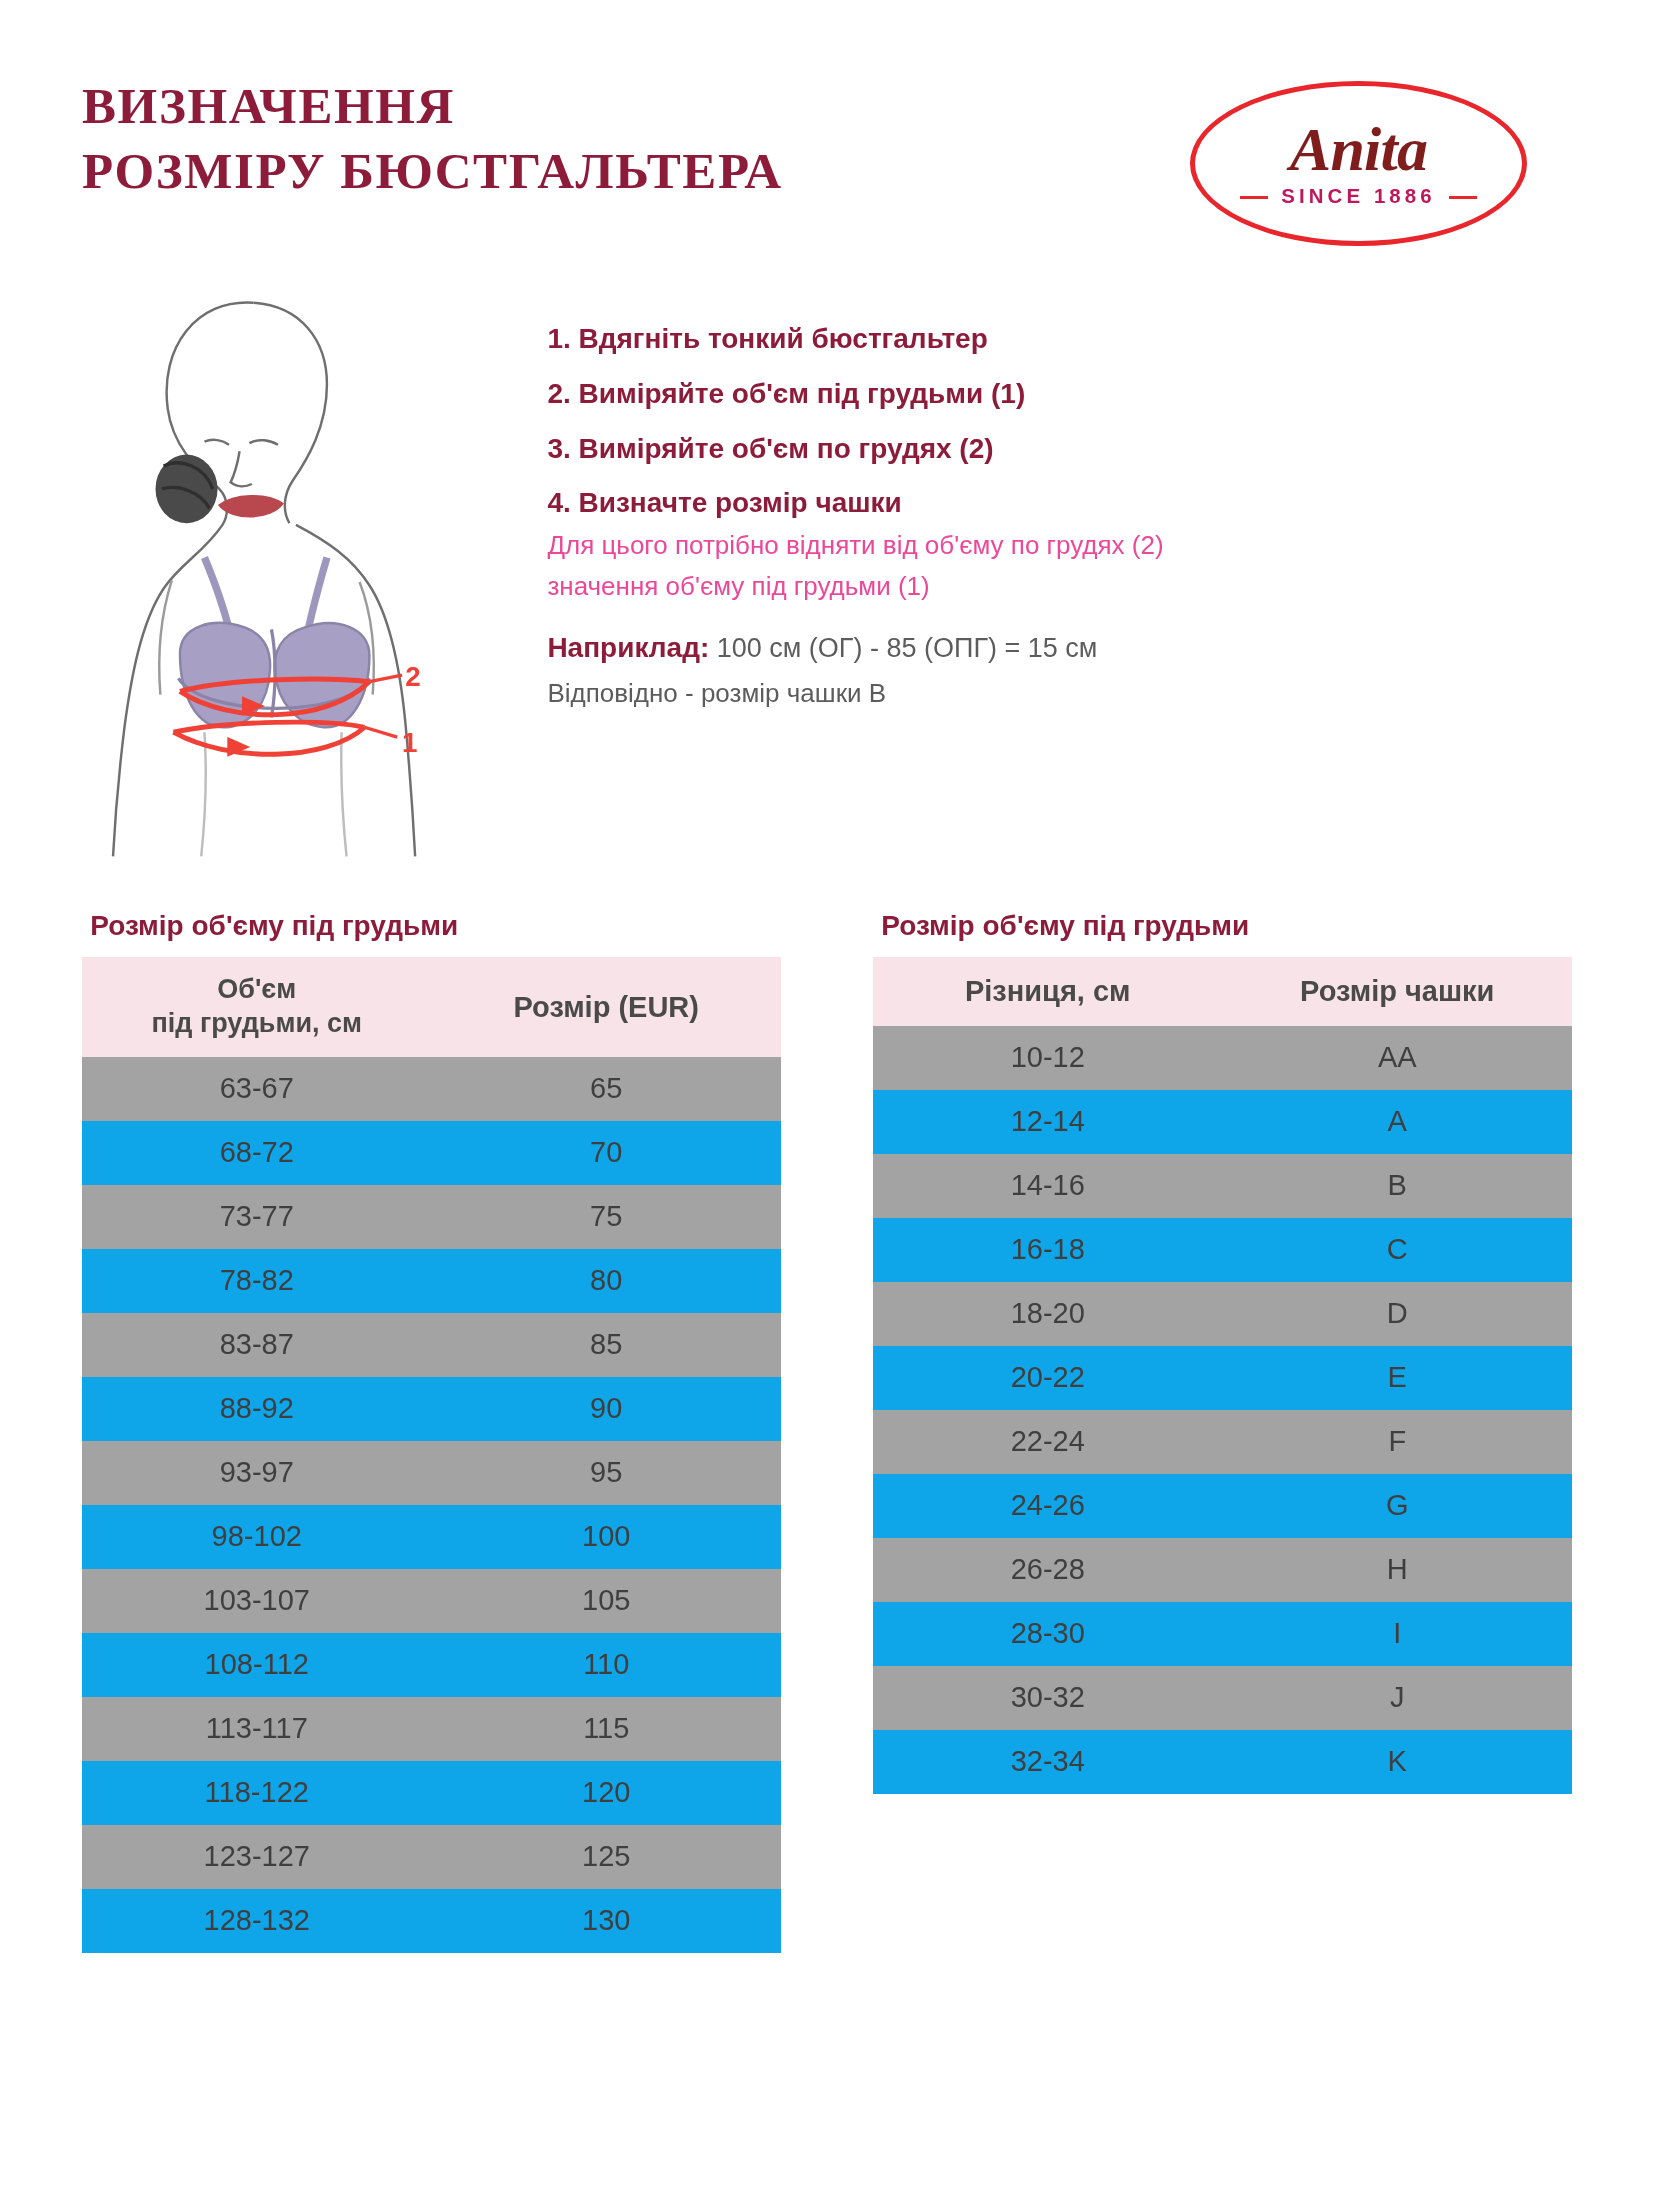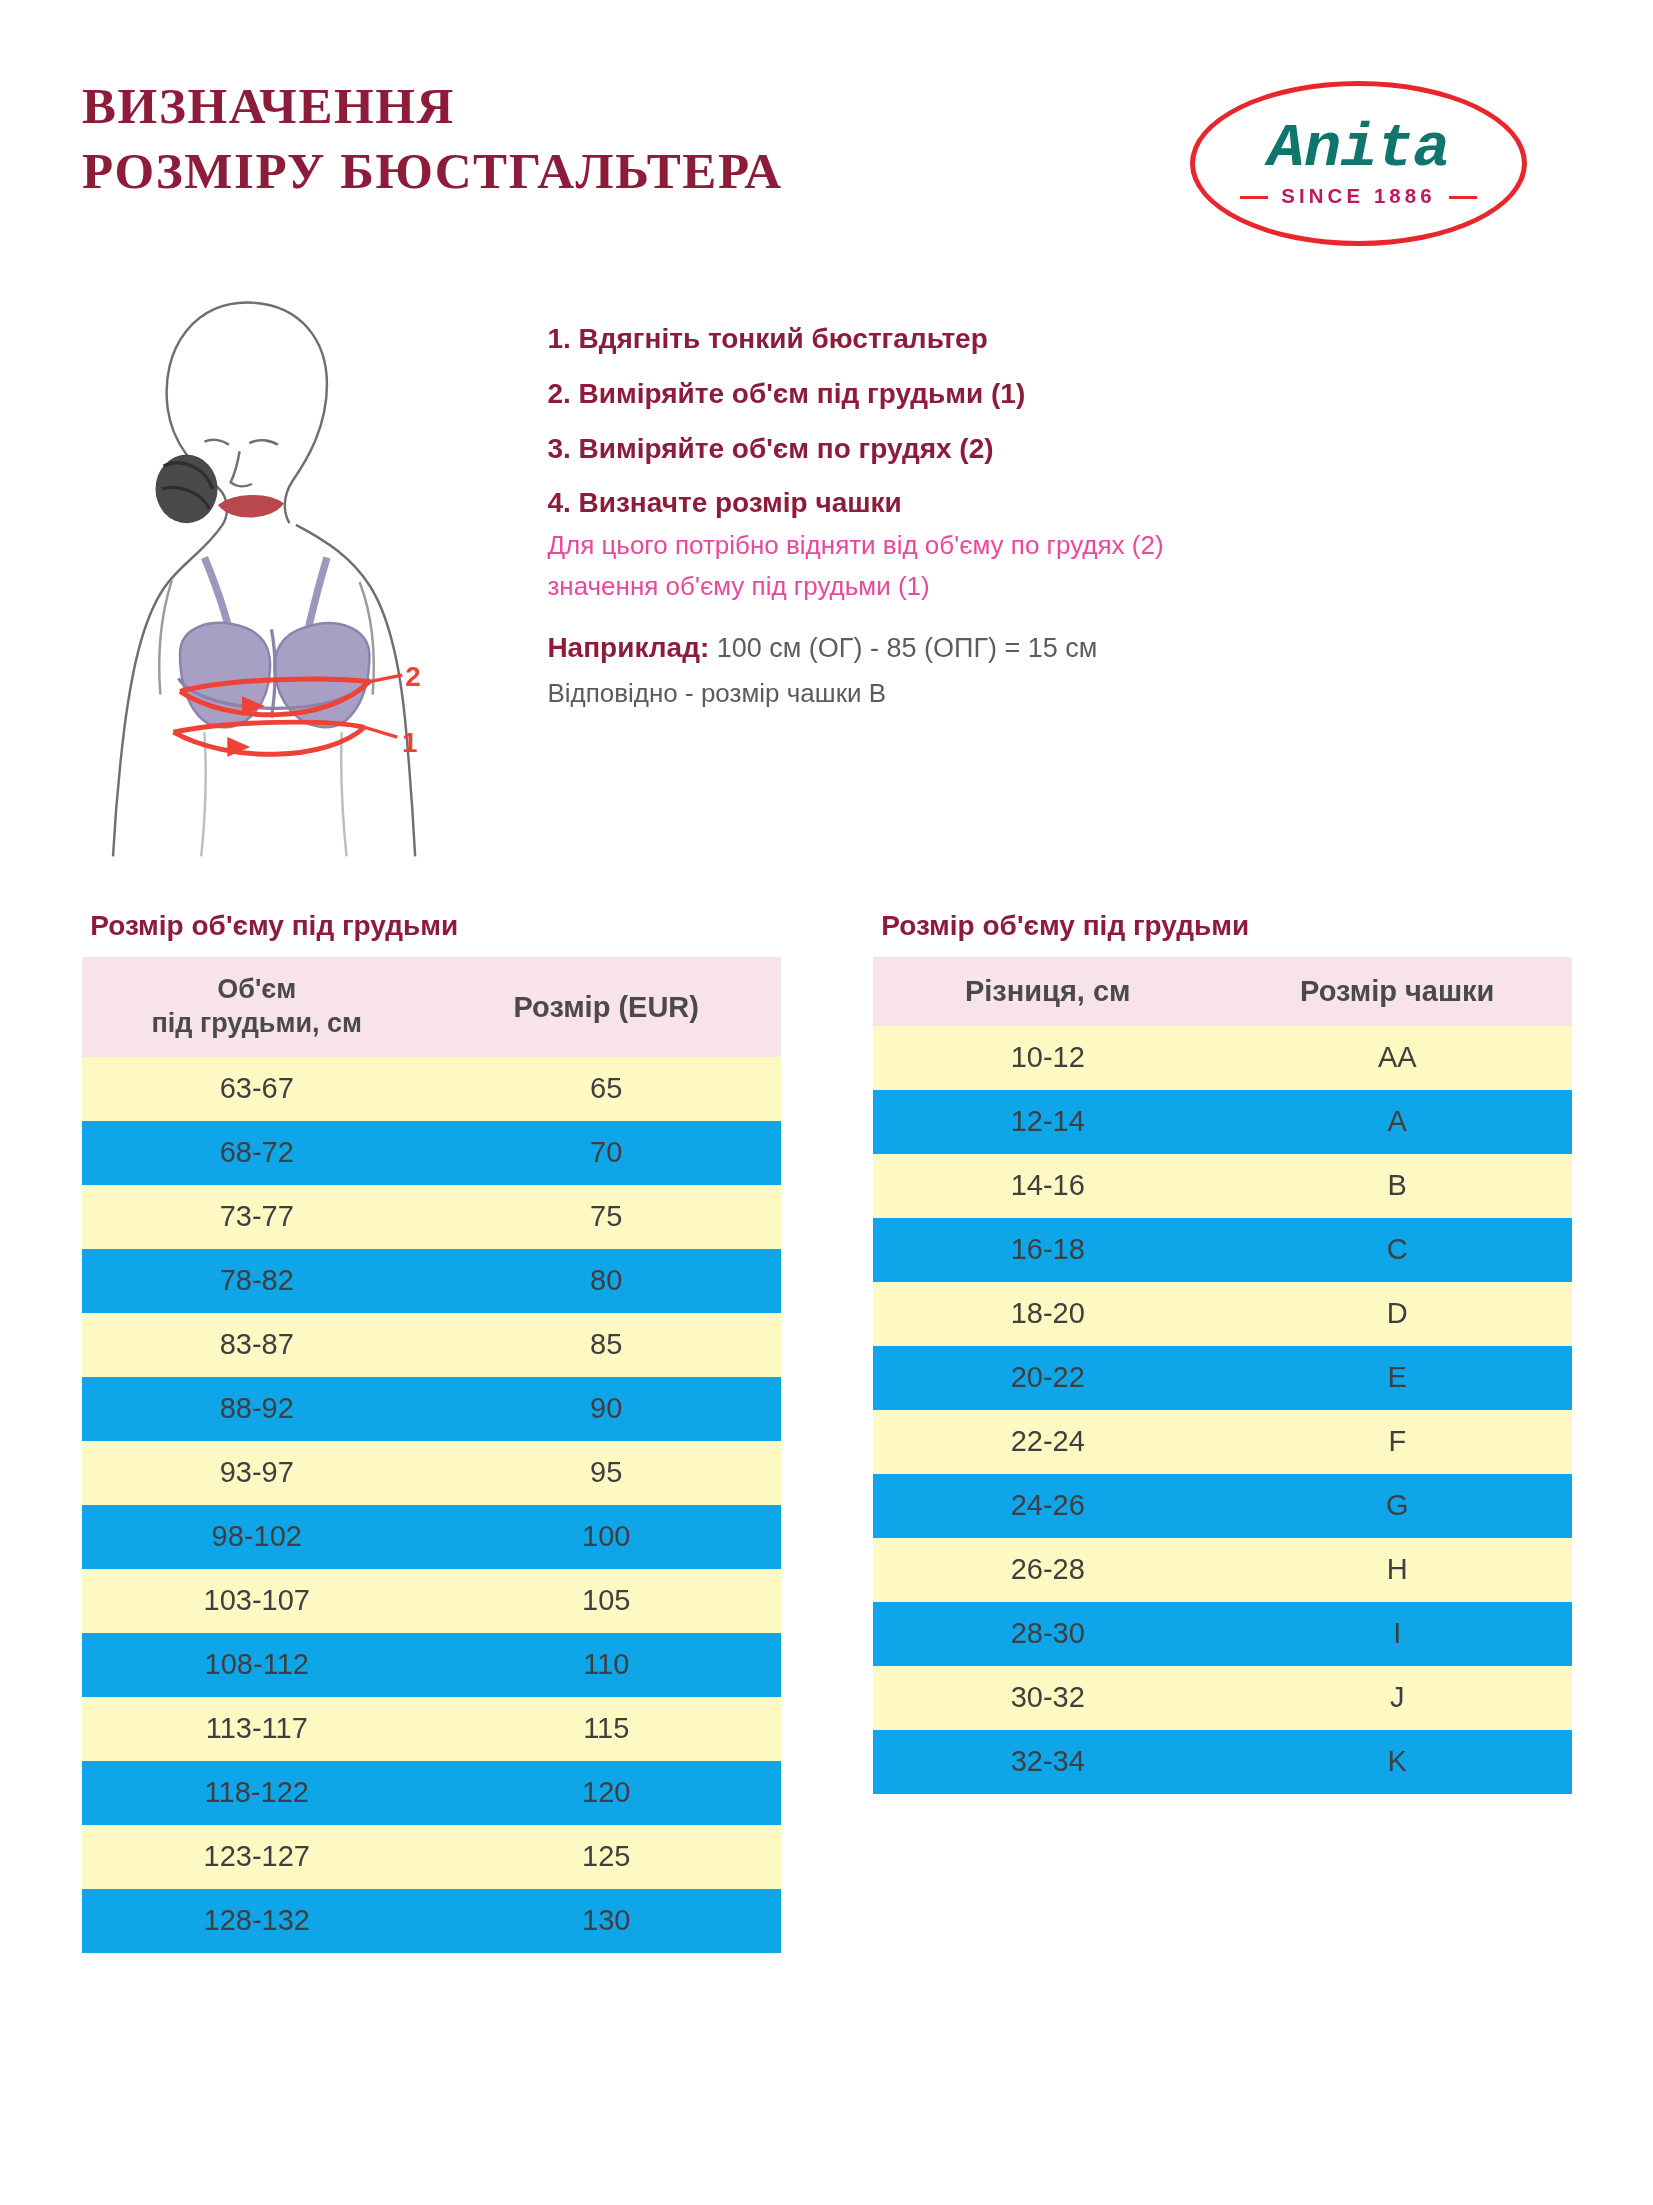--- a/index.html
+++ b/index.html
@@ -48,25 +48,25 @@
     height: 155px;
     border: 5.7px solid #e8262b;
     border-radius: 50%;
     position: relative;
     display: flex;
     flex-direction: column;
     align-items: center;
     justify-content: center;
   }
   .logo-name {
-    font-family: Liberation Mono, monospace;
+    font-family: Liberation Serif, serif;
     font-style: italic;
     font-weight: bold;
     font-size: 62px;
-    color: #0f766e;
+    color: #7f1d1d;
     letter-spacing: -0.8px;
     line-height: 1;
     margin-bottom: 4.9px;
   }
   .logo-since {
     font-size: 20.4px;
     letter-spacing: 4.1px;
     color: #be185d;
     font-weight: bold;
     position: relative;
@@ -160,21 +160,21 @@
   }
   th.th-two-line { font-size: 27px; }
   td {
     font-size: 29px;
     text-align: center;
     padding: 15.5px 8.2px;
     color: #3f3f3f;
     border: none;
   }
   tr.alt td { background: #0ea5e9; }
-  tr.plain td { background: #fef9c3; }
+  tr.plain td { background: #a3a3a3; }
 </style>
 </head>
 <body>
 
 <div class="page">
 
   <div class="header">
     <div class="title">
       <div>ВИЗНАЧЕННЯ</div>
       <div>РОЗМІРУ БЮСТГАЛЬТЕРА</div>

